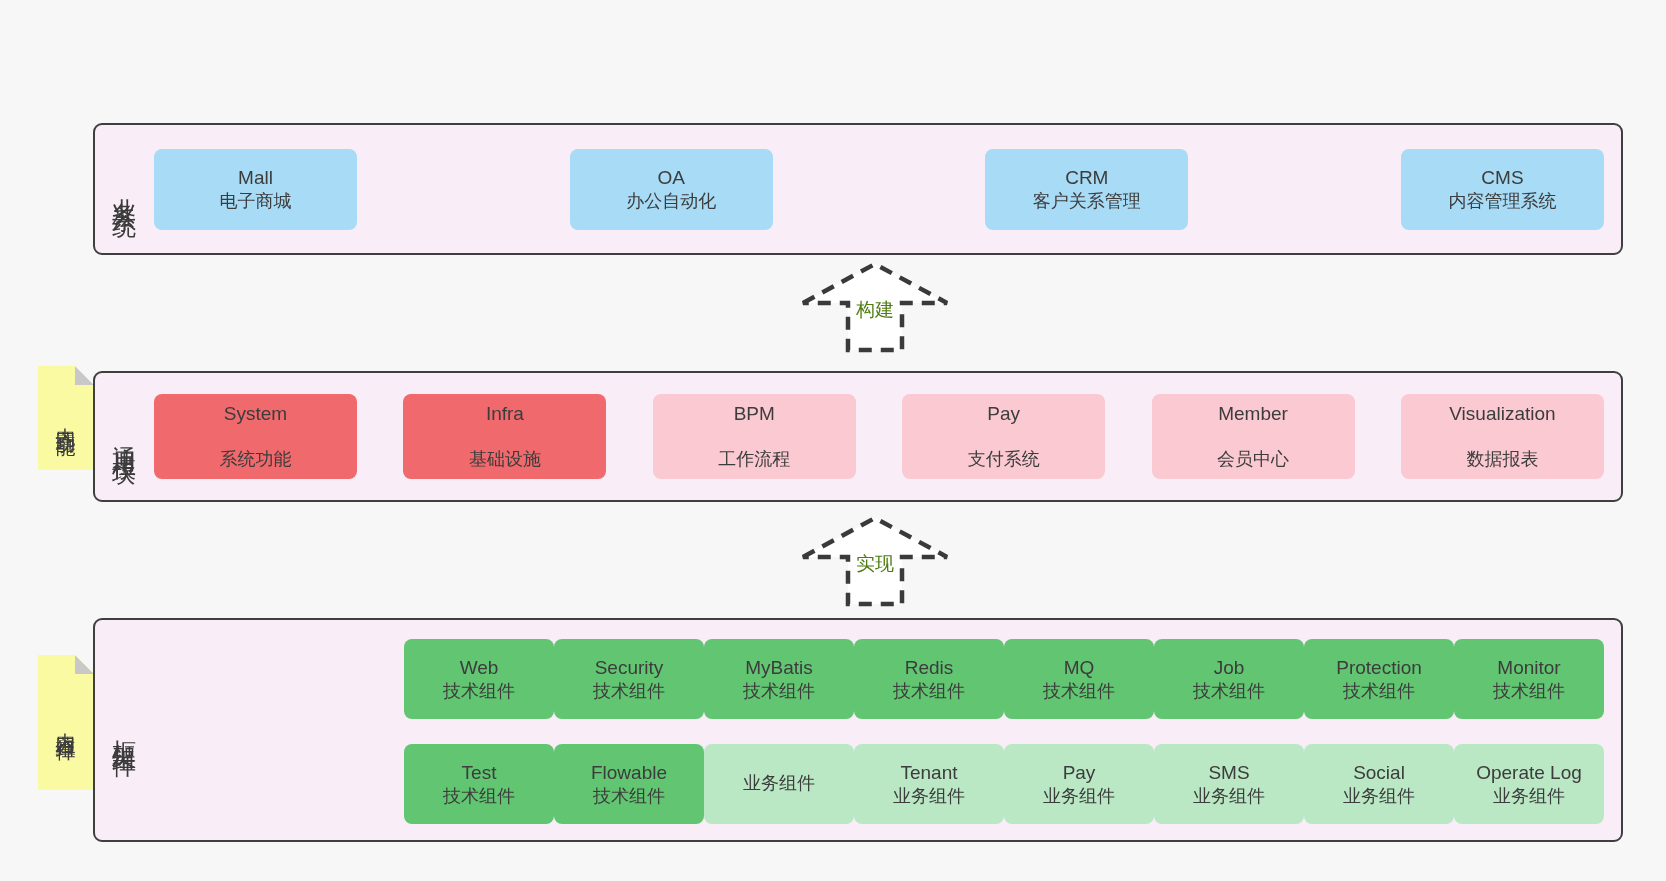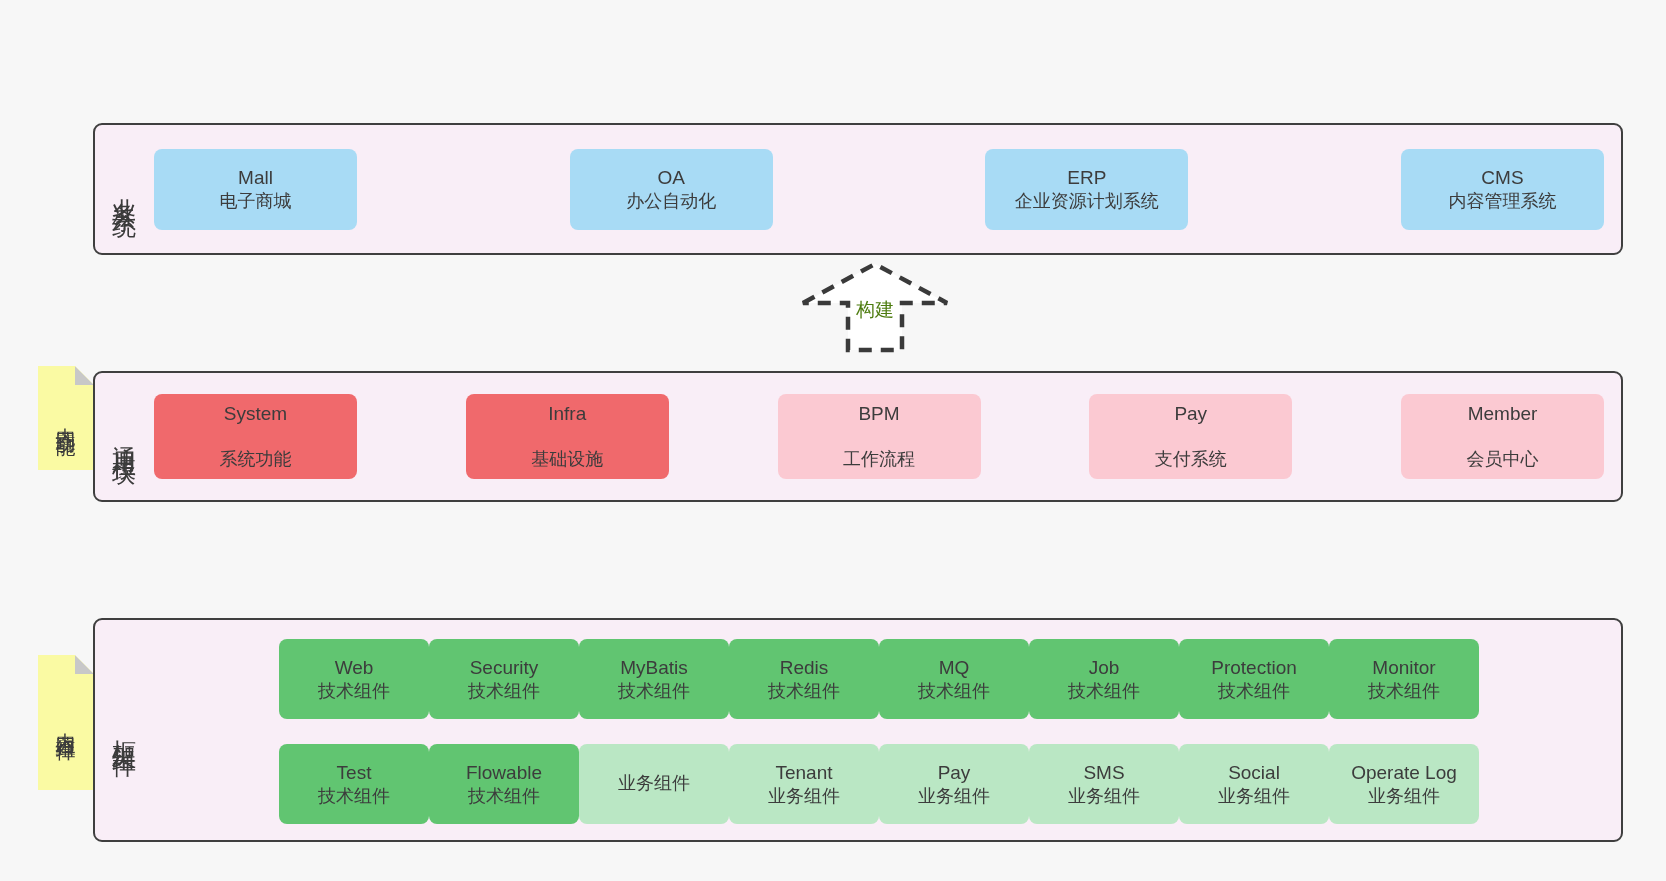--- a/index.html
+++ b/index.html
@@ -24,21 +24,21 @@
   }
   
   .boxes{
     position:absolute;left:59px;right:17px;top:0;bottom:0;
     display:flex;align-items:center;justify-content:space-between;
   }
   .rows{
     position:absolute;left:59px;right:17px;top:19px;bottom:16px;
     display:flex;flex-direction:column;justify-content:space-between;
   }
-  .row{display:flex;justify-content:center;}
+  .row{display:flex;justify-content:flex-end;}
   .box{
     border-radius:8px;display:flex;flex-direction:column;
     align-items:center;justify-content:center;text-align:center;
     line-height:1.32;font-size:19px;box-sizing:border-box;padding:4px 20px;
   }
   .box .t{font-size:19px;}
   .box .s{font-size:18px;}
   .w203{width:203px;height:81px;}
   .h85{height:85px;gap:22px;}
   .w150{width:150px;height:80px;}
@@ -92,22 +92,22 @@
     <div class="boxes">
       <div class="box blue w203">
         <span class="t">Mall</span>
         <span class="s">电子商城</span>
       </div>
       <div class="box blue w203">
         <span class="t">OA</span>
         <span class="s">办公自动化</span>
       </div>
       <div class="box blue w203">
-        <span class="t">ERP</span>
-        <span class="s">企业资源计划系统</span>
+        <span class="t">CRM</span>
+        <span class="s">客户关系管理</span>
       </div>
       <div class="box blue w203">
         <span class="t">CMS</span>
         <span class="s">内容管理系统</span>
       </div>
     </div>
   </section>
 
   <div class="arrow arrow-1">
     <svg viewBox="0 0 150 92">
@@ -132,23 +132,33 @@
         <span class="s">工作流程</span>
       </div>
       <div class="box pink w203 h85">
         <span class="t">Pay</span>
         <span class="s">支付系统</span>
       </div>
       <div class="box pink w203 h85">
         <span class="t">Member</span>
         <span class="s">会员中心</span>
       </div>
+      <div class="box pink w203 h85">
+        <span class="t">Visualization</span>
+        <span class="s">数据报表</span>
+      </div>
     </div>
   </section>
 
+  <div class="arrow arrow-2">
+    <svg viewBox="0 0 150 92">
+      <path d="M3,42 L75,3 L147,42 L102,42 L102,89 L48,89 L48,42 Z" fill="#ffffff" stroke="#3a3a3a" stroke-width="4.5" stroke-dasharray="13 9" stroke-linejoin="miter"></path>
+    </svg>
+    <div class="arrow-label">实现</div>
+  </div>
 
   <section class="band band-bot">
     <div class="band-label">框架组件</div>
     <div class="rows">
       <div class="row">
         <div class="box green w150">
           <span class="t">Web</span>
           <span class="s">技术组件</span>
         </div>
         <div class="box green w150">

